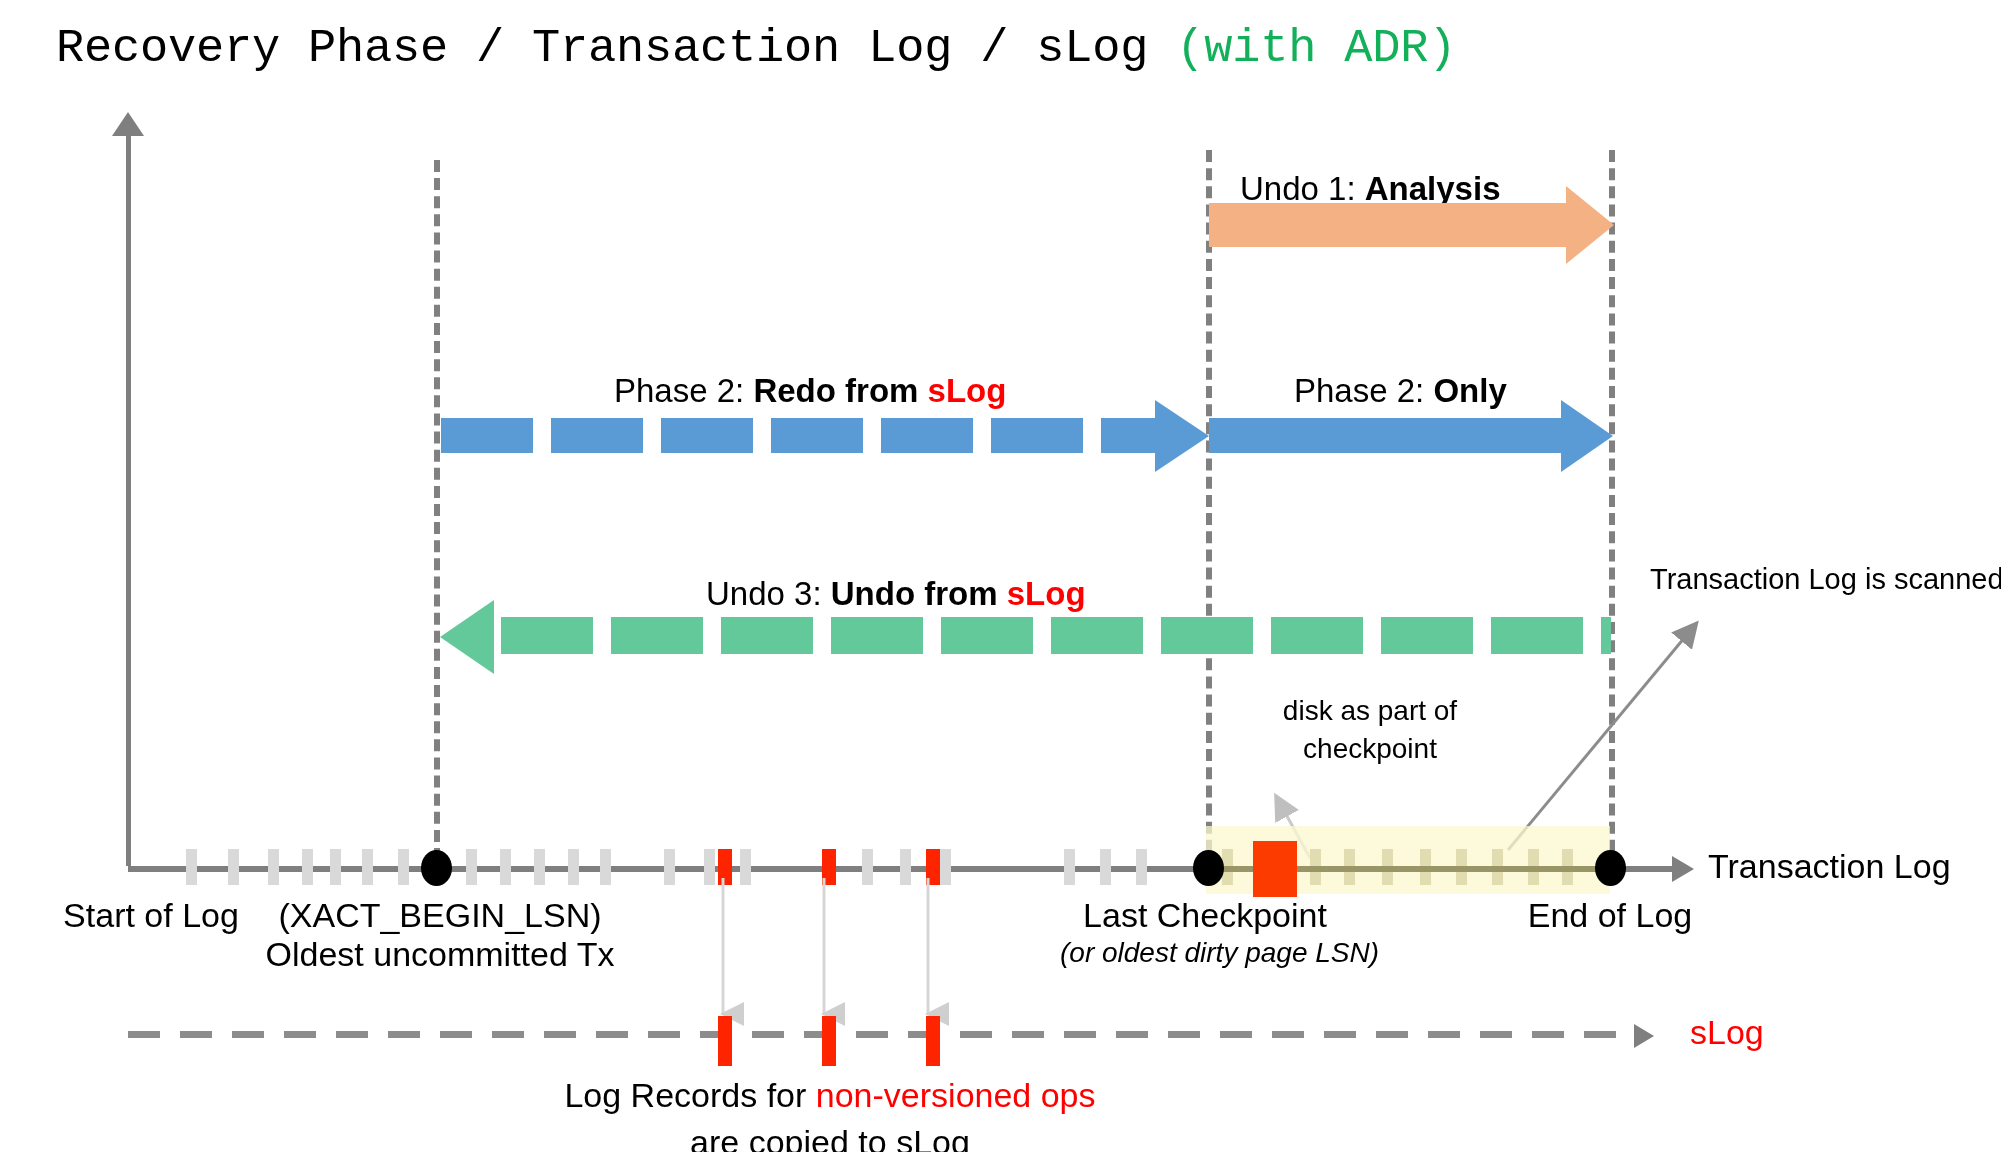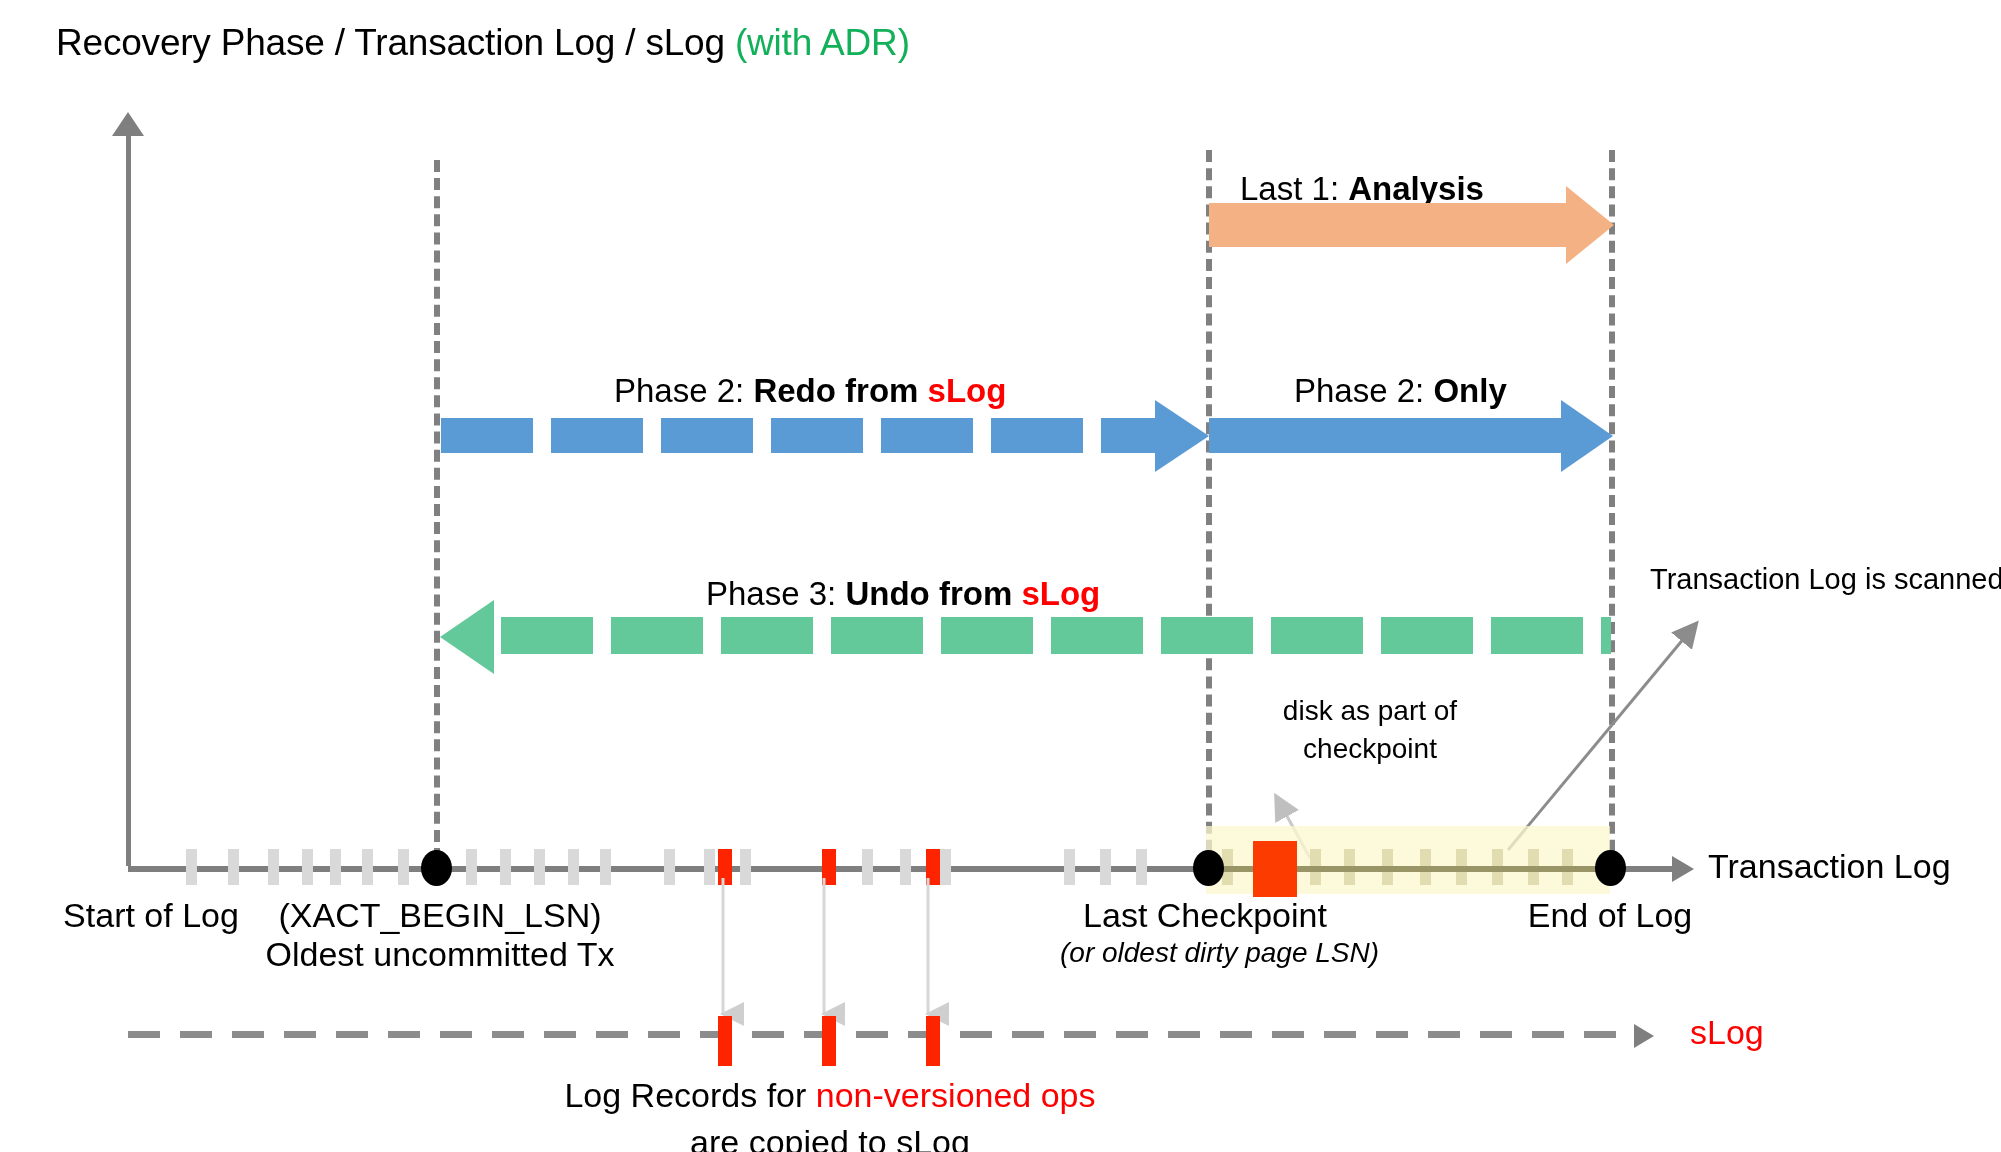--- a/index.html
+++ b/index.html
@@ -5,22 +5,23 @@
   html,body{margin:0;padding:0;background:#ffffff;}
   body{
     width:2001px;height:1152px;position:relative;overflow:hidden;
     font-family:"Liberation Sans", sans-serif;
     -webkit-font-smoothing:antialiased;
   }
   .abs{position:absolute;}
 
   
   #title{
-    left:56px; top:22px; font-size:37px; color:#000000; white-space:nowrap;
+    left:56px; top:22px; font-size:47px; color:#000000; white-space:nowrap;
     letter-spacing:-0.2px;
+    font-family:Liberation Mono, monospace;
   }
   #title .adr{color:#13b05a;}
 
   
   .vaxis-line{left:126px; top:126px; width:5px; height:740px; background:#7f7f7f;}
   .vaxis-head{
     left:112px; top:112px; width:0;height:0;
     border-left:16px solid transparent;border-right:16px solid transparent;
     border-bottom:24px solid #7f7f7f;
   }
@@ -81,21 +82,21 @@
 </div>
 
 <div class="abs vaxis-head"></div>
 <div class="abs vaxis-line"></div>
 
 <div class="abs vdash" style="left:434px;top:160px;height:700px;"></div>
 <div class="abs vdash" style="left:1206px;top:150px;height:720px;"></div>
 <div class="abs vdash" style="left:1609px;top:150px;height:720px;"></div>
 
 <div class="abs phase-lbl lbl" style="left:1240px;top:170px;">
-  <span>Last 1: </span><span class="b">Analysis</span>
+  <span>Undo 1: </span><span class="b">Analysis</span>
 </div>
 <div class="abs arrow-body c-orange" style="left:1209px;top:203px;width:360px;height:44px;"></div>
 <div class="abs arrow-head h-orange" style="left:1566px;top:186px;border-top-width:39px;border-bottom-width:39px;border-left-width:48px;"></div>
 
 <div class="abs phase-lbl lbl" style="left:614px;top:372px;">
   <span>Phase 2: </span><span class="b">Redo from </span><span class="b red">sLog</span>
 </div>
 <div id="p2dash">
     <div class="abs" style="left: 441px; top: 418px; width: 92px; height: 35px; background: rgb(91, 155, 213);"></div>
     <div class="abs" style="left: 551px; top: 418px; width: 92px; height: 35px; background: rgb(91, 155, 213);"></div>
@@ -107,21 +108,21 @@
   </div>
 <div class="abs arrow-head h-blue" style="left:1155px;top:400px;border-top-width:36px;border-bottom-width:36px;border-left-width:54px;"></div>
 
 <div class="abs phase-lbl lbl" style="left:1294px;top:372px;">
   <span>Phase 2: </span><span class="b">Only</span>
 </div>
 <div class="abs arrow-body c-blue" style="left:1209px;top:418px;width:355px;height:35px;"></div>
 <div class="abs arrow-head h-blue" style="left:1561px;top:400px;border-top-width:36px;border-bottom-width:36px;border-left-width:52px;"></div>
 
 <div class="abs phase-lbl lbl" style="left:706px;top:575px;">
-  <span>Phase 3: </span><span class="b">Undo from </span><span class="b red">sLog</span>
+  <span>Undo 3: </span><span class="b">Undo from </span><span class="b red">sLog</span>
 </div>
 <div id="p3dash">
     <div class="abs" style="left: 501px; top: 617px; width: 92px; height: 37px; background: rgb(99, 201, 154);"></div>
     <div class="abs" style="left: 611px; top: 617px; width: 92px; height: 37px; background: rgb(99, 201, 154);"></div>
     <div class="abs" style="left: 721px; top: 617px; width: 92px; height: 37px; background: rgb(99, 201, 154);"></div>
     <div class="abs" style="left: 831px; top: 617px; width: 92px; height: 37px; background: rgb(99, 201, 154);"></div>
     <div class="abs" style="left: 941px; top: 617px; width: 92px; height: 37px; background: rgb(99, 201, 154);"></div>
     <div class="abs" style="left: 1051px; top: 617px; width: 92px; height: 37px; background: rgb(99, 201, 154);"></div>
     <div class="abs" style="left: 1161px; top: 617px; width: 92px; height: 37px; background: rgb(99, 201, 154);"></div>
     <div class="abs" style="left: 1271px; top: 617px; width: 92px; height: 37px; background: rgb(99, 201, 154);"></div>

